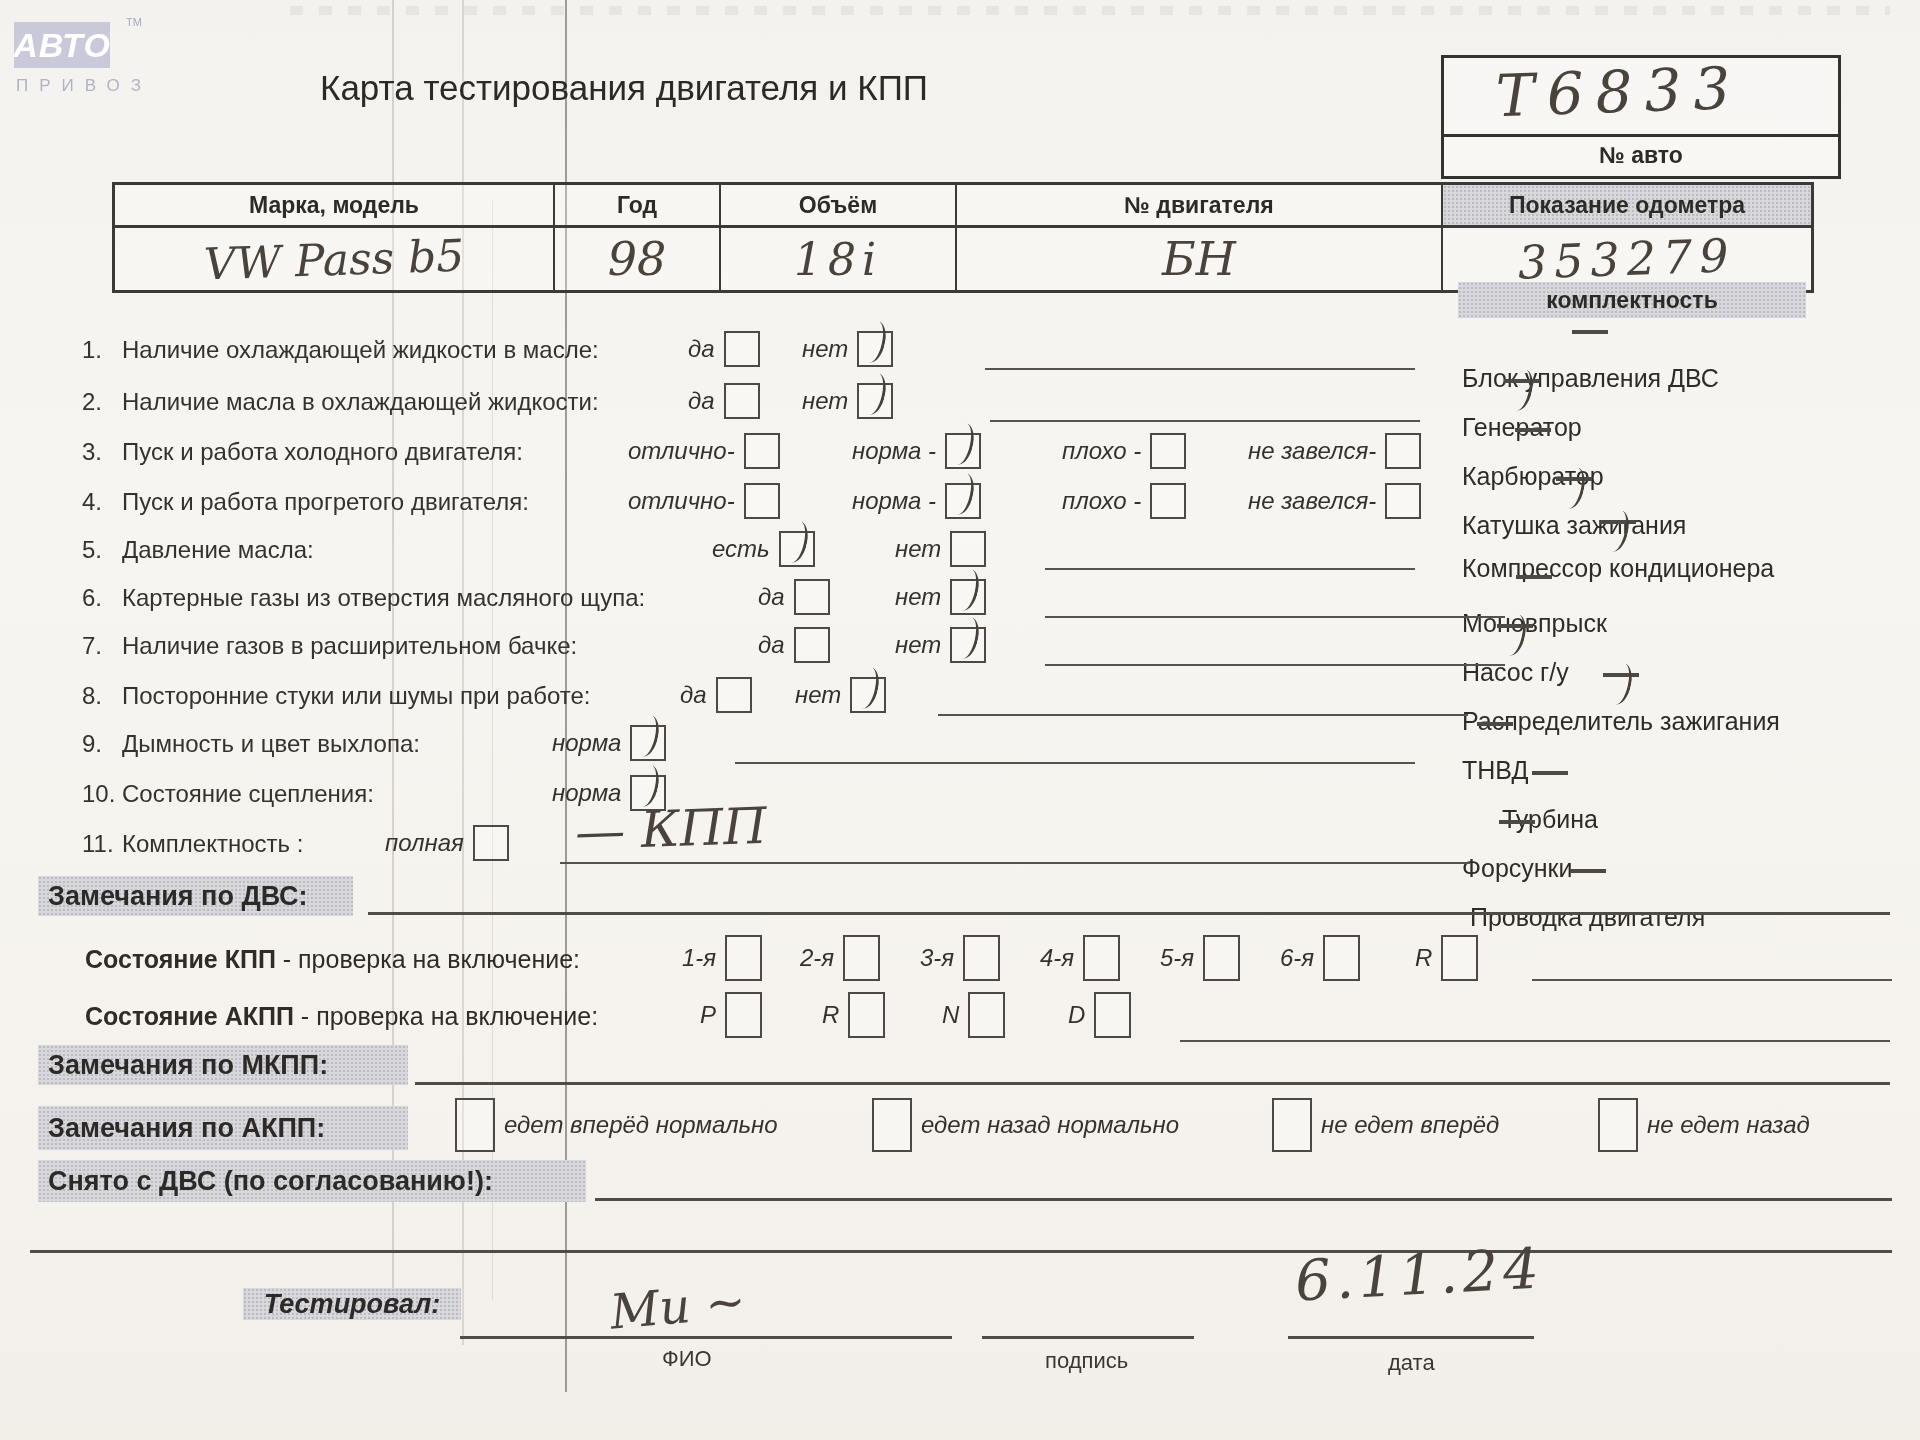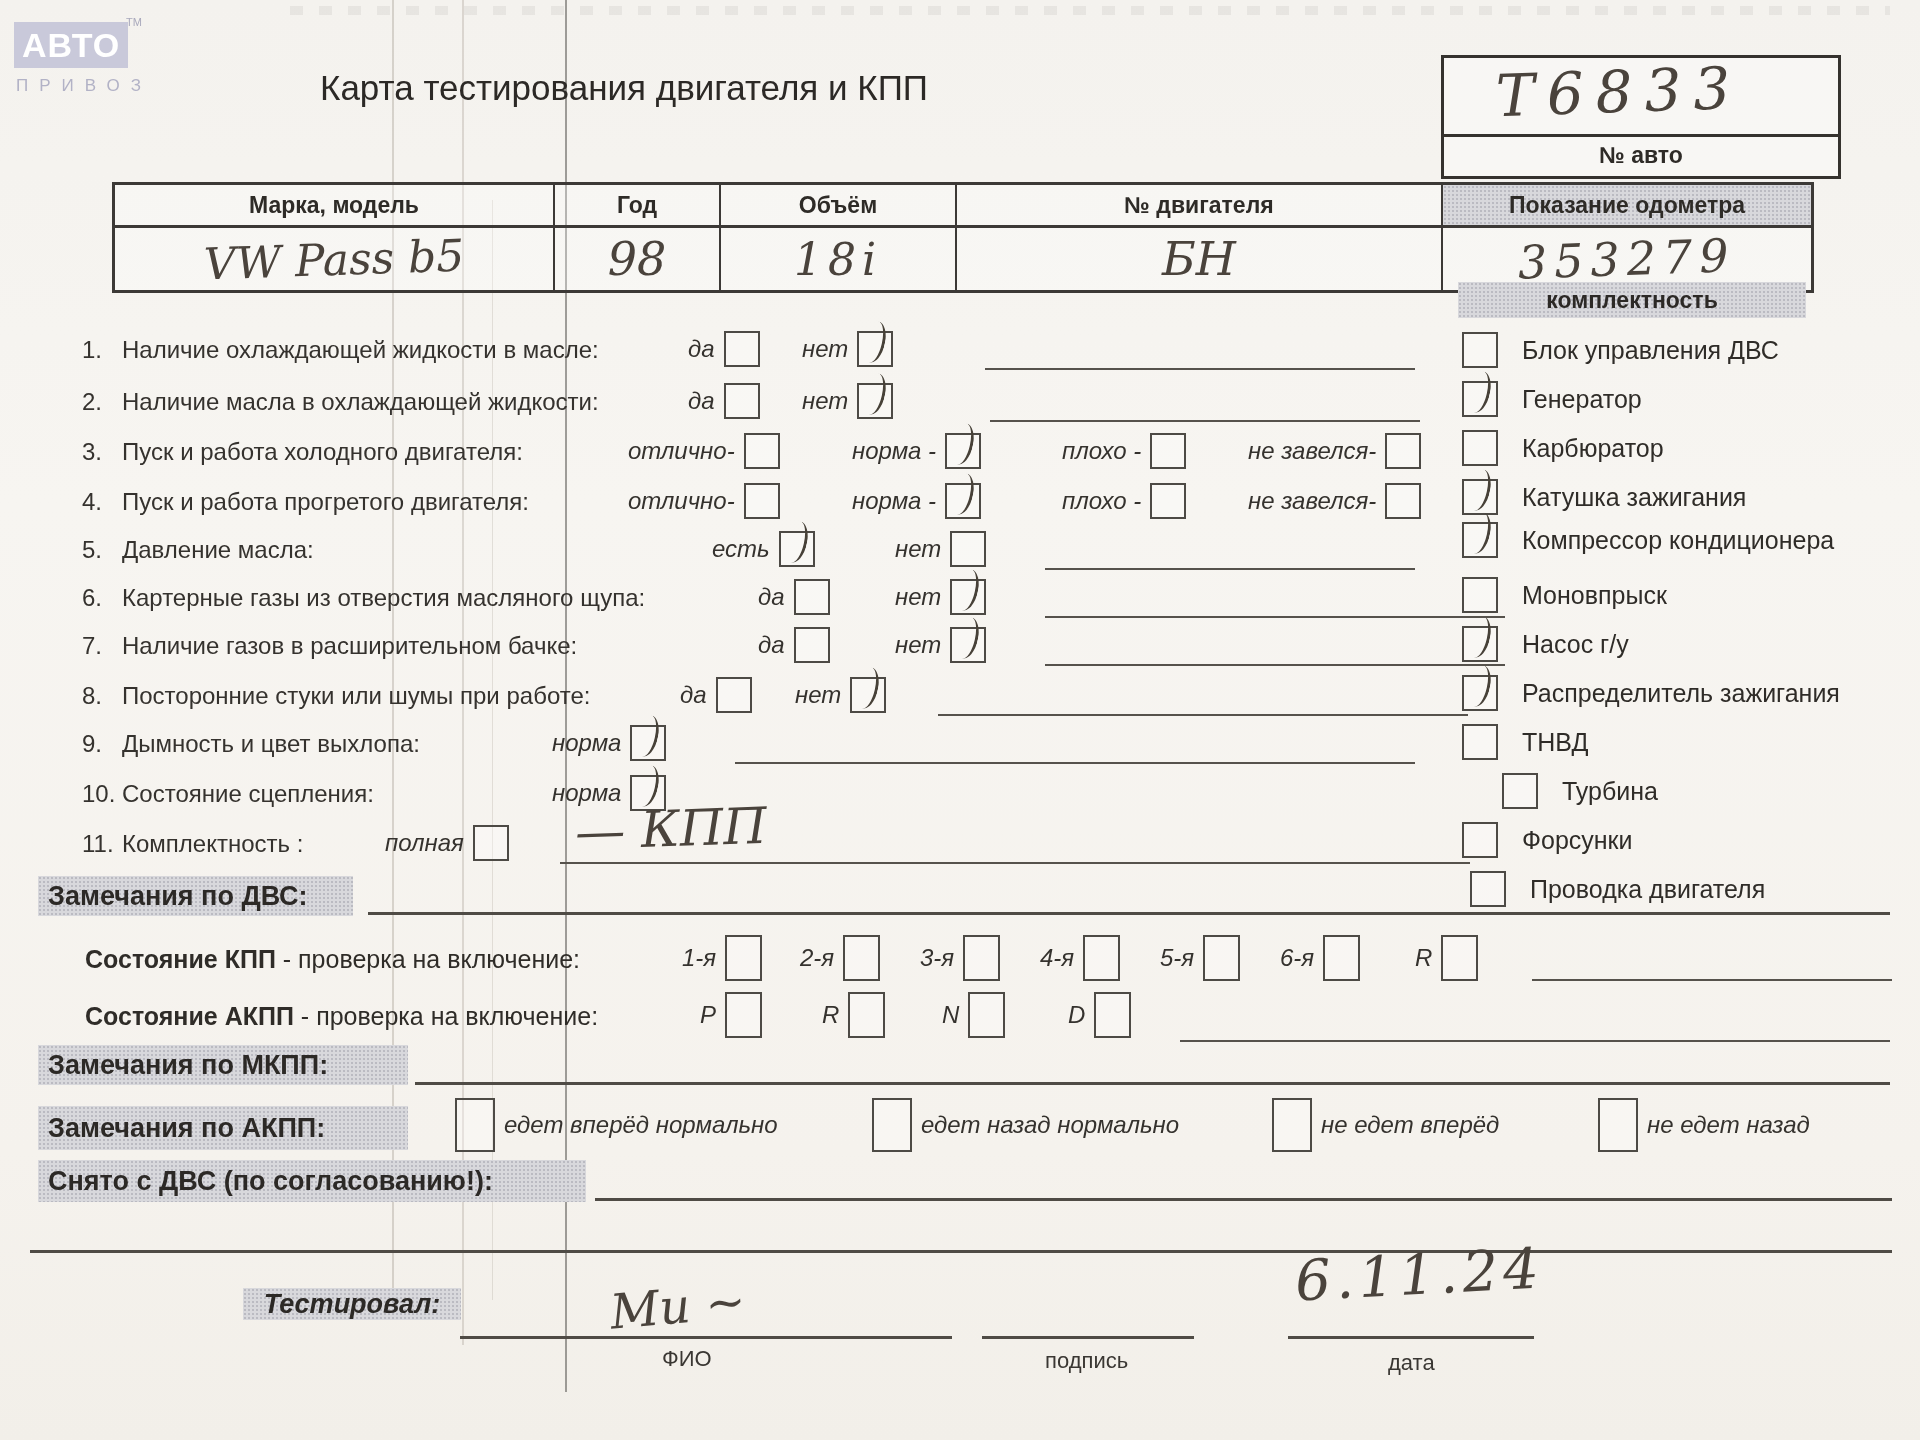--- a/index.html
+++ b/index.html
@@ -6,22 +6,22 @@
   body{font-family:"Liberation Sans",sans-serif;background:#e9e7e3;}
   .sheet{position:relative;width:1920px;height:1440px;overflow:hidden;
          background:linear-gradient(180deg,#f4f2ee 0%,#f7f5f1 35%,#f5f2ed 80%,#f2efe9 100%);
          color:#34312d;}
   .abs{position:absolute;}
   
   .vline{position:absolute;top:0;}
   .topnoise{position:absolute;top:6px;left:290px;right:30px;height:9px;opacity:.5;
     background:repeating-linear-gradient(90deg,rgba(125,122,118,.22) 0 13px,transparent 13px 29px);}
   
-  .logo-box{position:absolute;left:14px;top:22px;width:114px;height:46px;background:#c9c9da;
-    display:flex;align-items:center;justify-content:center;}
+  .logo-box{position:absolute;left:14px;top:22px;width:96px;height:46px;background:#c9c9da;
+    display:flex;align-items:center;justify-content:center;font-style:italic;}
   .logo-brand{color:#ffffff;font-weight:bold;font-size:34px;letter-spacing:1px;}
   .logo-tm{position:absolute;left:126px;top:16px;font-size:11px;color:#a9a9bc;}
   .logo-sub{position:absolute;left:16px;top:76px;font-size:17px;letter-spacing:11px;color:#b2b2c6;}
   
   .title{position:absolute;left:320px;top:68px;width:700px;font-weight:normal;font-size:35px;color:#2c2926;}
   
   .carbox{position:absolute;left:1441px;top:55px;width:394px;height:118px;border:3px solid #35322e;background:rgba(255,255,255,.35);}
   .carnum-area{position:relative;height:76px;}
   .carlabel{height:36px;border-top:3px solid #35322e;display:flex;align-items:center;justify-content:center;
     font-weight:bold;font-size:23px;color:#2e2b27;}
@@ -49,21 +49,21 @@
   .cb .tickarea{display:none;}
   .cb.checked .tickarea{display:block;position:absolute;left:4px;top:-12px;width:19px;height:42px;
     border-right:3.5px solid #474138;border-radius:50%;transform:rotate(13deg);}
   .uline{position:absolute;height:2px;background:#56524c;top:40px;}
   
   .glabel{position:absolute;font-weight:bold;font-size:27px;color:#2c2926;display:flex;align-items:center;padding:0 10px;box-sizing:border-box;}
   .sline{position:absolute;height:2.5px;background:#4f4b45;}
   
   .chead{position:absolute;left:1458px;top:282px;width:348px;height:36px;display:flex;align-items:center;justify-content:center;
     font-weight:bold;font-size:23px;color:#2c2926;}
-  .citem{position:absolute;left:1462px;height:40px;display:flex;align-items:center;gap:24px;}
+  .citem{position:absolute;left:1462px;height:40px;display:flex;align-items:center;gap:30px;flex-direction:column;}
   .citem .clbl{font-size:25px;color:#2f2c28;white-space:nowrap;}
   
   .krow{position:absolute;left:0;width:1920px;height:56px;}
   .krow .klbl{position:absolute;left:85px;top:10px;font-size:25px;color:#2f2c28;white-space:nowrap;}
   .krow .klbl b{font-weight:bold;}
   .footer-label{font-style:italic;}
   .small-cap{position:absolute;font-size:22px;color:#3a3733;}
 </style>
 </head>
 <body>

